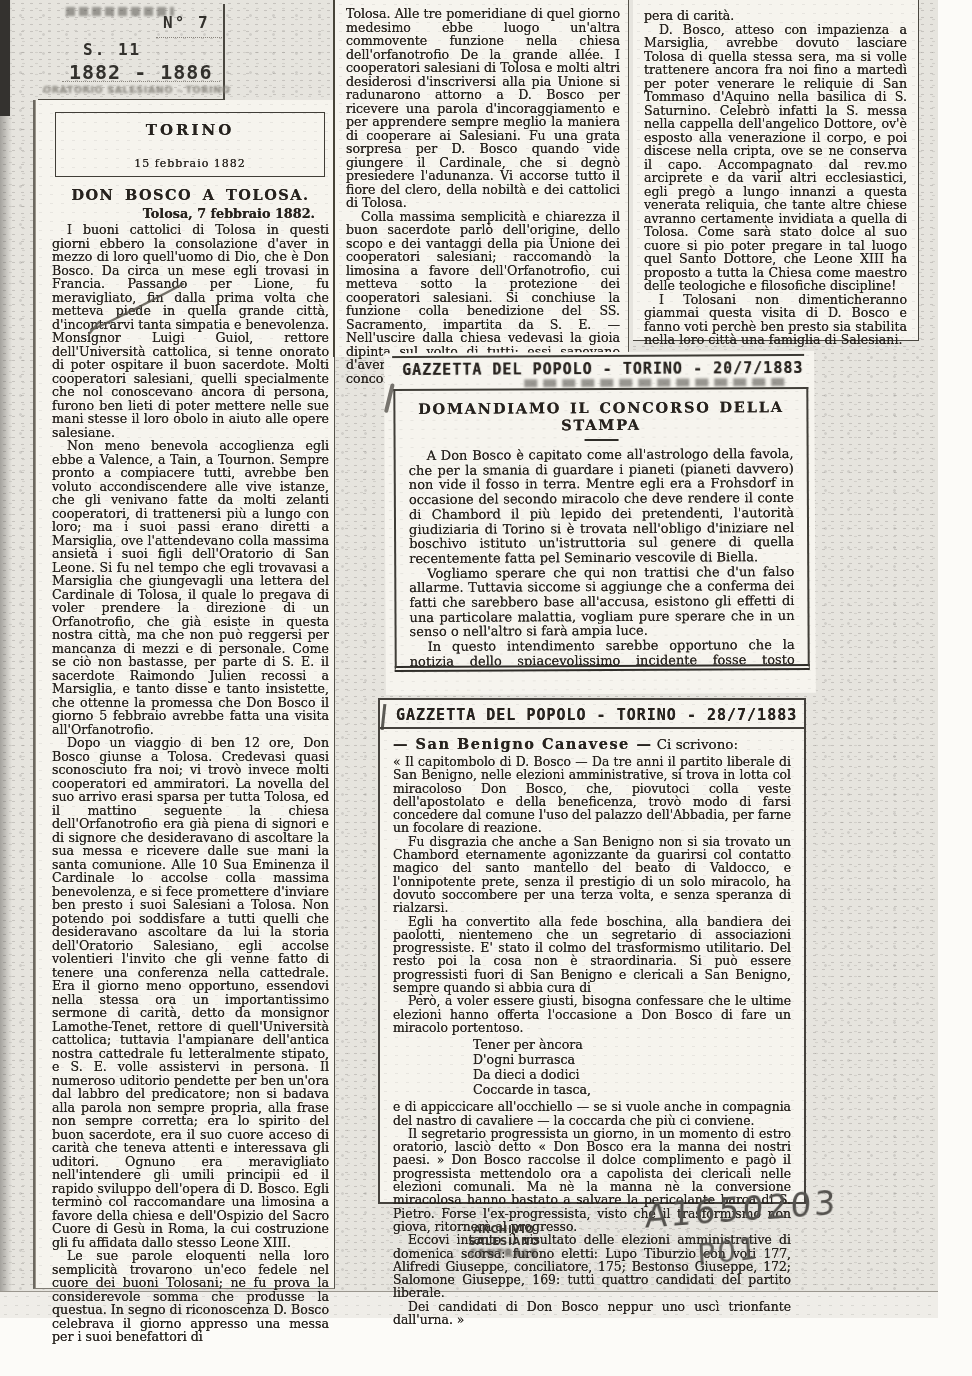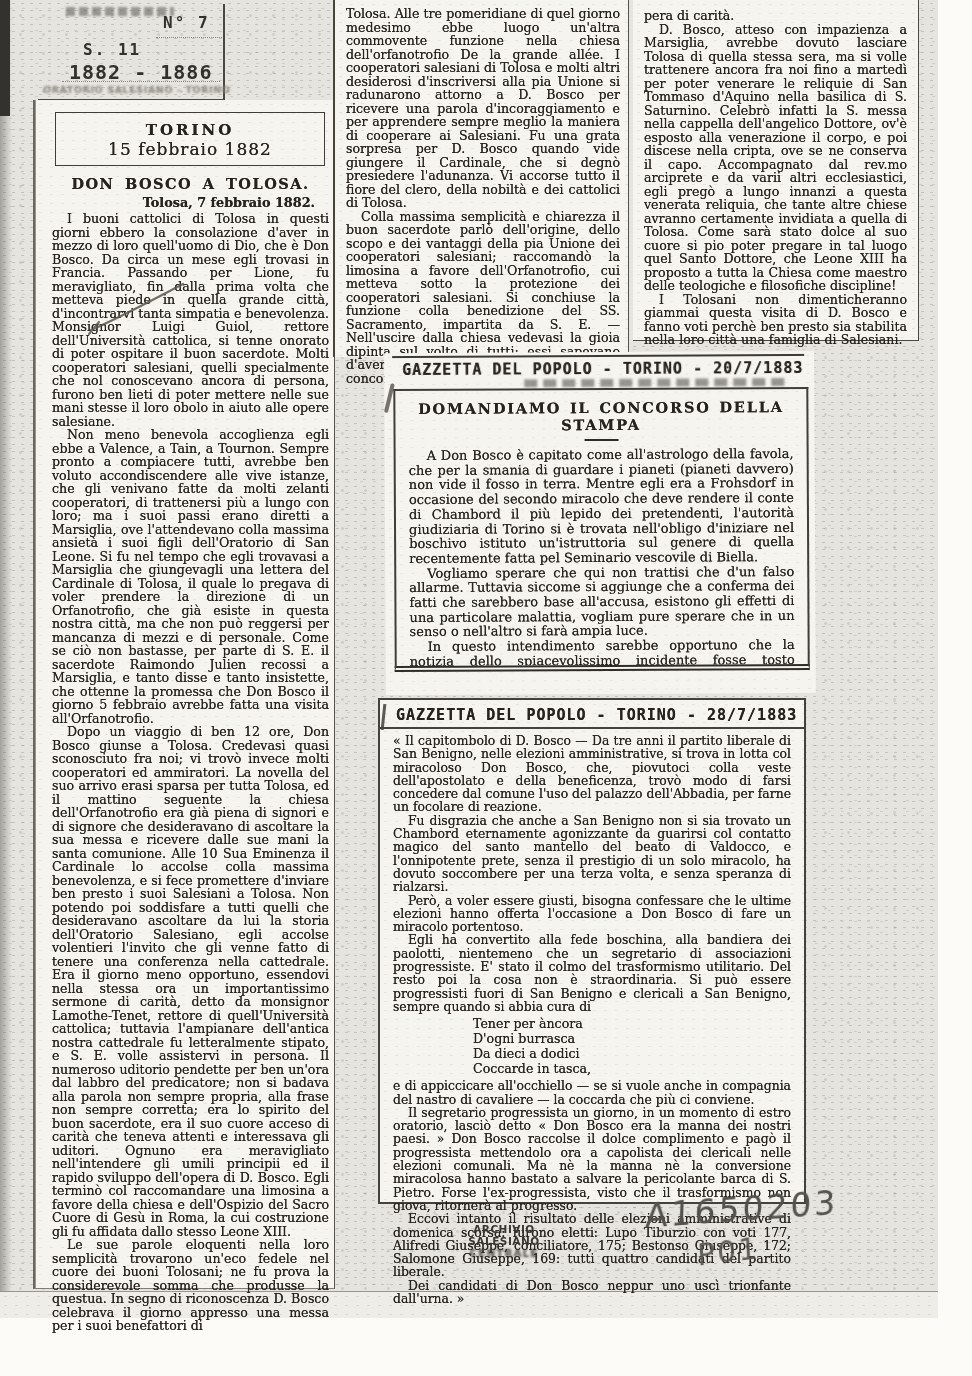--- a/index.html
+++ b/index.html
@@ -40,21 +40,21 @@
   .lb-stamp{position:absolute;left:5px;top:80px;width:178px;font-family:"DejaVu Sans",sans-serif;
         font-size:9.5px;font-weight:bold;letter-spacing:.6px;color:#86837b;filter:blur(1px);white-space:nowrap;}
   
   .col1{position:absolute;left:33px;top:100px;width:299px;height:1188px;
         border-left:2px solid #6b675f;border-right:1.5px solid #55524b;border-bottom:1px solid #807c74;
         box-shadow:inset 5px 0 0 -4px #9b968c;padding:0;}
   .col1-inner{padding:12px 5px 0 17px;}
   .masthead{border:1.8px solid #403d37;margin:0 4px 0 3px;padding:7px 0 6px;text-align:center;}
   .mh1{font-size:18px;font-weight:bold;letter-spacing:2.5px;}
   .mh2{font-size:15px;font-weight:bold;letter-spacing:3px;margin-top:1px;}
-  .mh3{font-size:17px;margin-top:0;letter-spacing:1px;}
+  .mh3{font-size:11px;margin-top:18px;letter-spacing:1px;}
   .art-title{text-align:center;font-size:14.5px;font-weight:bold;letter-spacing:1.5px;word-spacing:4px;margin-top:9px;}
   .dateline{text-align:right;padding-right:14px;font-size:12.8px;font-weight:bold;margin:3px 0 2px;}
   .col2{position:absolute;left:333px;top:0;width:296px;height:357px;
         border-left:2.5px solid #474439;border-right:1.5px solid #55524b;padding:7px 8px 0 11px;box-sizing:border-box;}
   .col3{position:absolute;left:633px;top:0;width:286px;height:341px;
         border-right:1.8px solid #4a4740;border-bottom:1.8px solid #4a4740;padding:9px 11px 0 11px;box-sizing:border-box;}
   
   .clip2{position:absolute;left:385px;top:352px;width:430px;height:342px;transform:rotate(-.3deg);}
   .c2-header{border-top:2px solid #3c3a34;margin:3px 10px 0 8px;padding:3px 0 1px 10px;
         font-family:"DejaVu Sans Mono",monospace;font-weight:bold;font-size:15px;letter-spacing:1px;
@@ -160,25 +160,28 @@
           <p class="np">Vogliamo sperare che qui non trattisi che d'un falso allarme. Tuttavia siccome si aggiunge che a conferma dei fatti che sarebbero base all'accusa, esistono gli effetti di una particolare malattia, vogliam pure sperare che in un senso o nell'altro si farà ampia luce.</p>
           <p class="np">In questo intendimento sarebbe opportuno che la notizia dello spiacevolissimo incidente fosse tosto ricapitata al pellegrino (all'uopo anche per mezzo dei proprietari di Frohsdorf, il conte o la contessa) affinchè venga subito al riparo.</p>
         </div>
     </div>
   </div>
 
   <div class="clip3 clip print">
     <div class="penmark3"></div>
     <div class="c3-header">GAZZETTA DEL POPOLO - TORINO - 28/7/1883</div>
     <div class="c3-body noindent-first">
+      <div class="c3-subhead">
+        <span class="orn">— San Benigno Canavese —</span><span> Ci scrivono:</span>
+      </div>
       <div>
           <p class="np">« Il capitombolo di D. Bosco — Da tre anni il partito liberale di San Benigno, nelle elezioni amministrative, si trova in lotta col miracoloso Don Bosco, che, piovutoci colla veste dell'apostolato e della beneficenza, trovò modo di farsi concedere dal comune l'uso del palazzo dell'Abbadia, per farne un focolare di reazione.</p>
           <p class="np">Fu disgrazia che anche a San Benigno non si sia trovato un Chambord eternamente agonizzante da guarirsi col contatto magico del santo mantello del beato di Valdocco, e l'onnipotente prete, senza il prestigio di un solo miracolo, ha dovuto soccombere per una terza volta, e senza speranza di rialzarsi.</p>
+          <p class="np">Egli ha convertito alla fede boschina, alla bandiera dei paolotti, nientemeno che un segretario di associazioni progressiste. E' stato il colmo del trasformismo utilitario. Del resto poi la cosa non è straordinaria. Si può essere progressisti fuori di San Benigno e clericali a San Benigno, sempre quando si abbia cura di</p>
           <p class="np">Però, a voler essere giusti, bisogna confessare che le ultime elezioni hanno offerta l'occasione a Don Bosco di fare un miracolo portentoso.</p>
-          <p class="np">Egli ha convertito alla fede boschina, alla bandiera dei paolotti, nientemeno che un segretario di associazioni progressiste. E' stato il colmo del trasformismo utilitario. Del resto poi la cosa non è straordinaria. Si può essere progressisti fuori di San Benigno e clericali a San Benigno, sempre quando si abbia cura di</p>
         </div>
       <div class="verse">
           <p>Tener per àncora</p>
           <p>D'ogni burrasca</p>
           <p>Da dieci a dodici</p>
           <p>Coccarde in tasca,</p>
         </div>
       <div class="noindent-first">
           <p class="np">e di appiccicare all'occhiello — se si vuole anche in compagnia del nastro di cavaliere — la coccarda che più ci conviene.</p>
           <p class="np">Il segretario progressista un giorno, in un momento di estro oratorio, lasciò detto « Don Bosco era la manna dei nostri paesi. » Don Bosco raccolse il dolce complimento e pagò il progressista mettendolo ora a capolista dei clericali nelle elezioni comunali. Ma nè la manna nè la conversione miracolosa hanno bastato a salvare la pericolante barca di S. Pietro. Forse l'ex-progressista, visto che il trasformismo non giova, ritornerà al progresso.</p>

